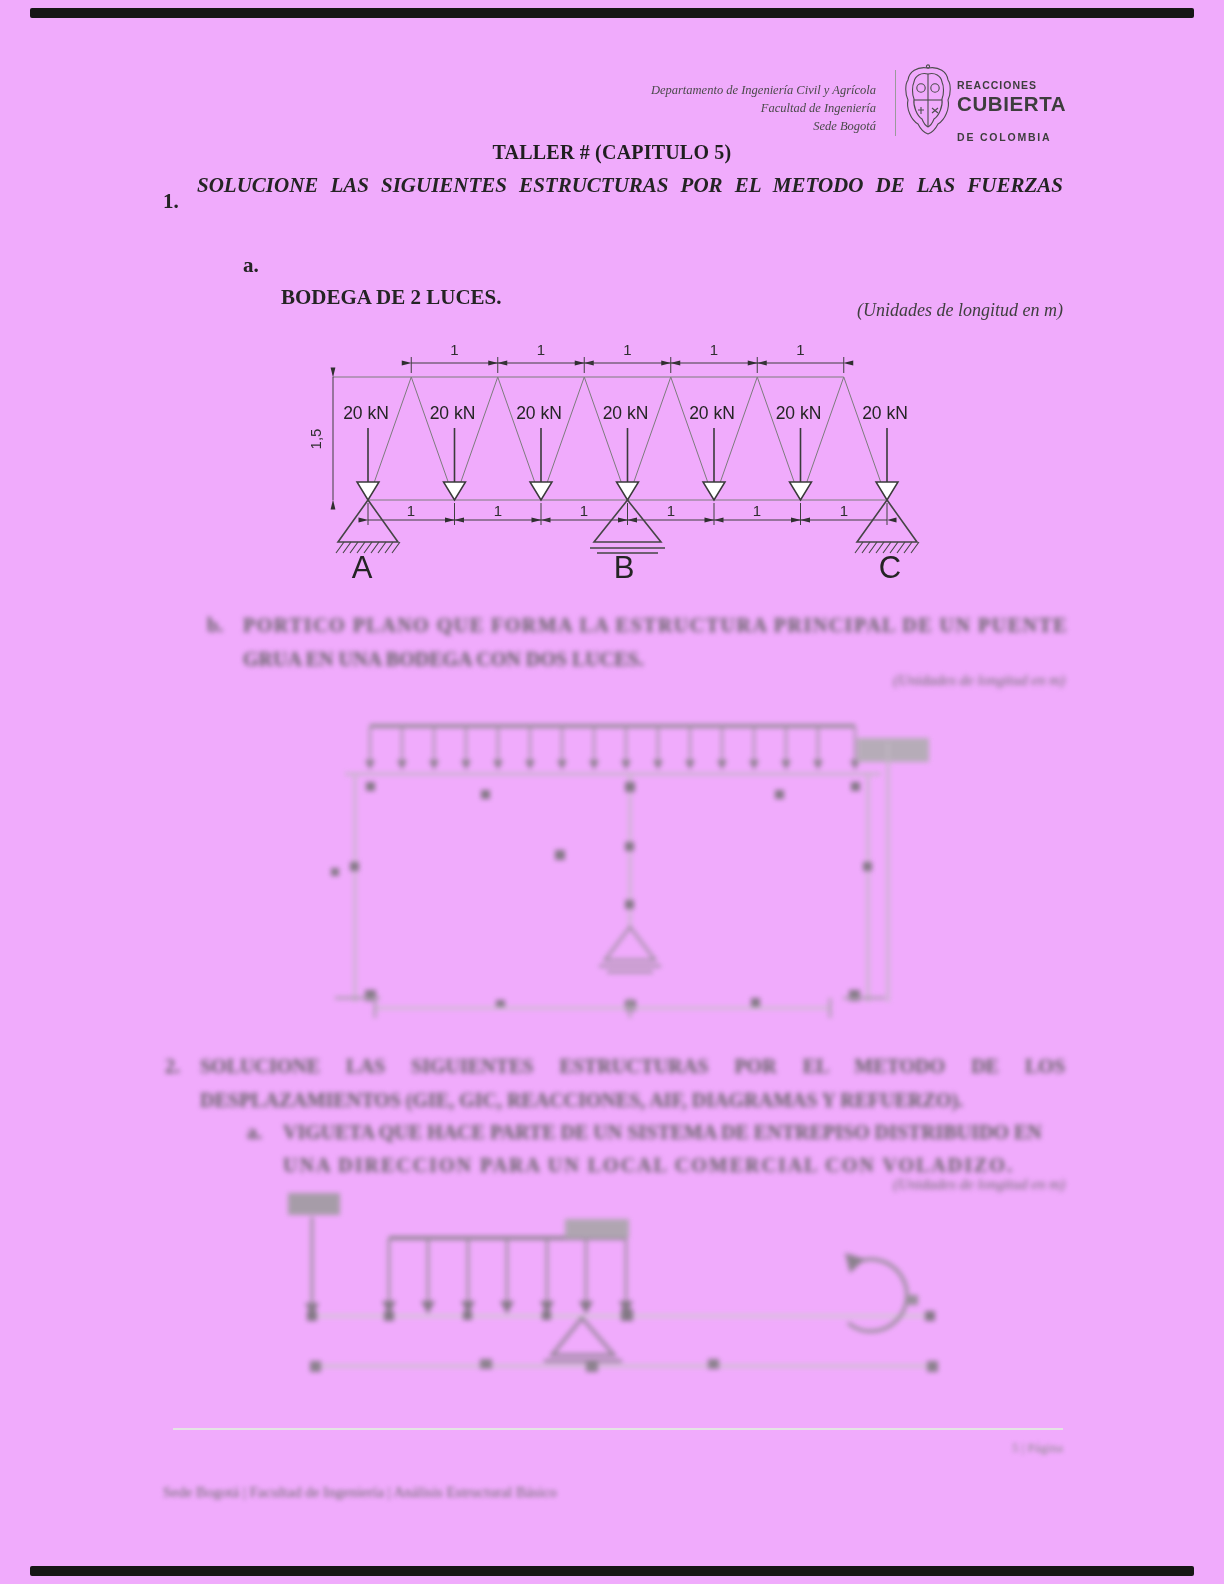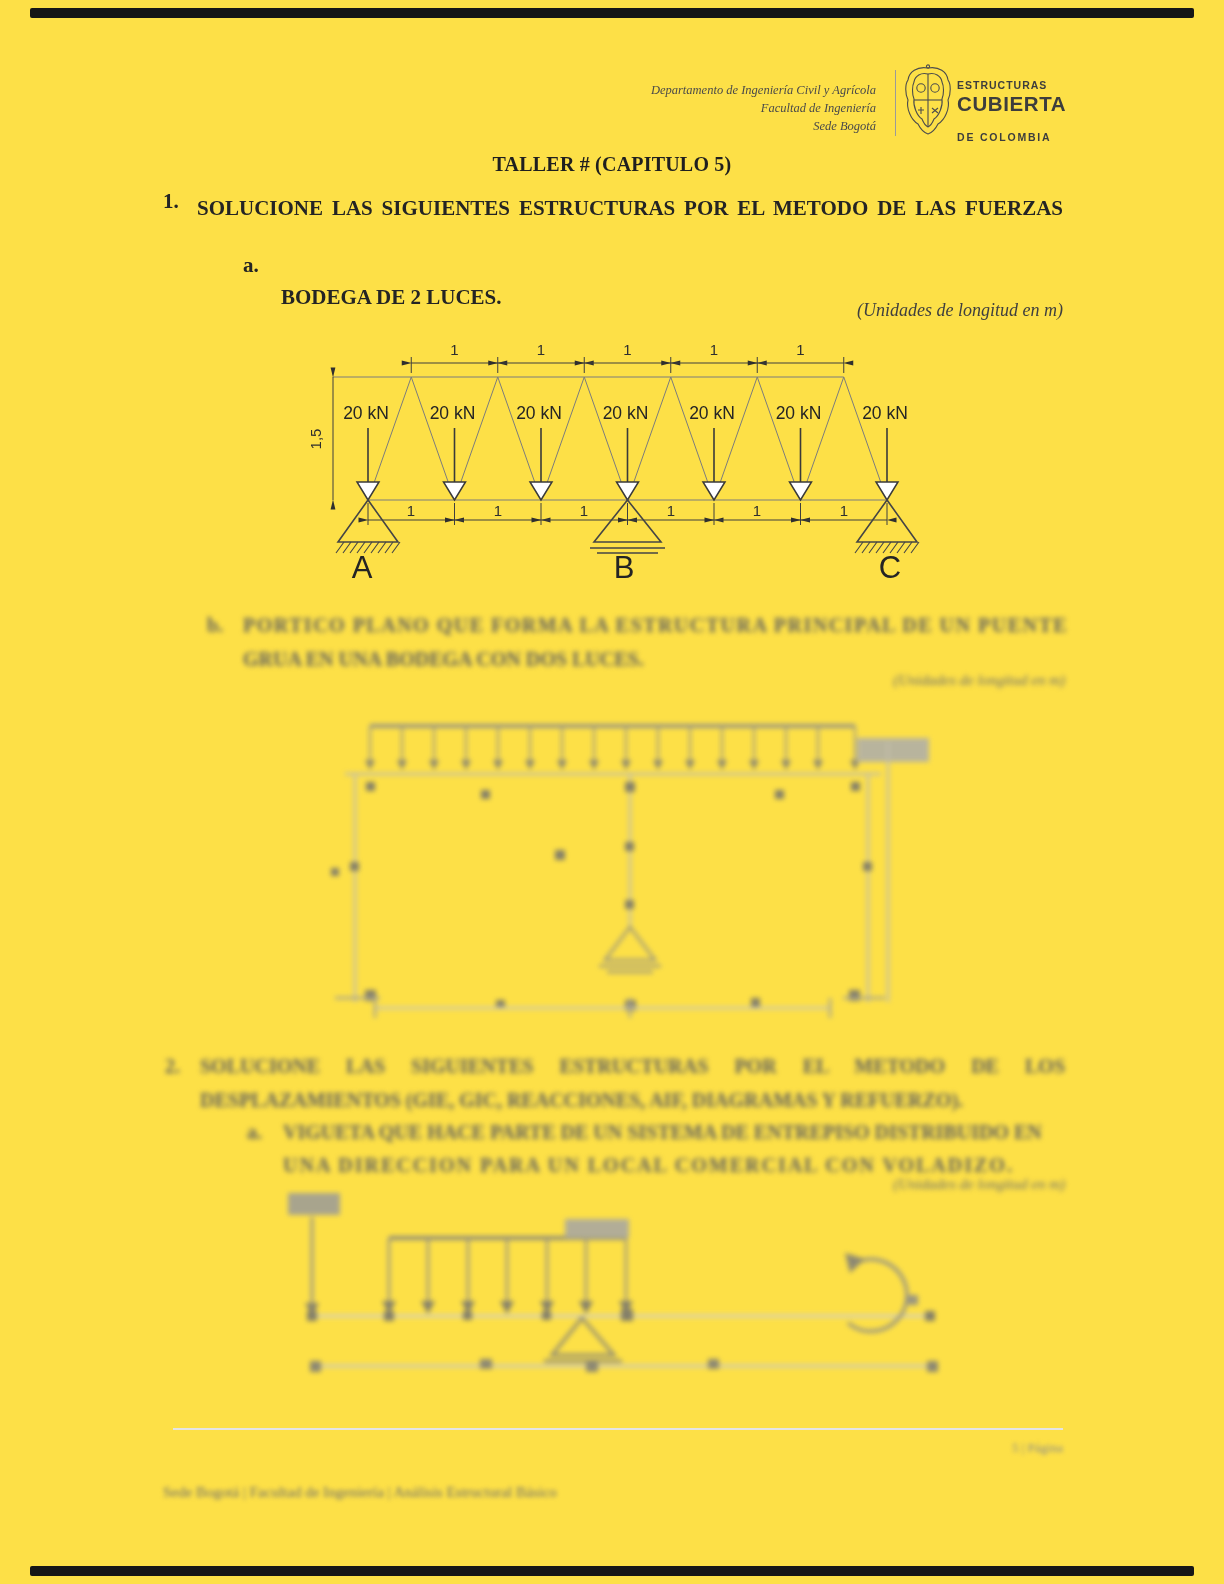--- a/index.html
+++ b/index.html
@@ -1,16 +1,16 @@
 <!DOCTYPE html>
 <html><head>
 <meta charset="utf-8">
 <style>
   html,body{margin:0;padding:0;background:#ffffff;}
-  #page{position:relative;width:1224px;height:1584px;background:#fde047;overflow:hidden;
+  #page{position:relative;width:1224px;height:1584px;background:#f0abfc;overflow:hidden;
         font-family:"Liberation Serif",serif;color:#2b2b2b;}
   .abs{position:absolute;}
   .bar{background:#161616;border-radius:2px;}
   .dept{font-style:italic;font-size:12.5px;line-height:1.42;color:#4a4a4a;text-align:right;}
   .logotxt{font-family:"Liberation Sans",sans-serif;font-weight:bold;color:#3d3d3d;line-height:1;}
   .title{font-size:20px;font-weight:bold;text-align:center;letter-spacing:.2px;color:#1f1f1f;}
   .body-line{font-size:21px;font-weight:bold;color:#242424;line-height:26px;white-space:nowrap;}
   .just{white-space:normal;text-align:justify;text-align-last:justify;}
   .units{font-style:italic;font-size:18px;color:#3f3f3f;text-align:right;}
   .blurtxt{filter:blur(2.6px);color:#5f5f5f;}
@@ -44,29 +44,29 @@
       <line x1="11" y1="36" x2="39" y2="36"></line>
       <circle cx="18" cy="24" r="4.2"></circle>
       <circle cx="32" cy="24" r="4.2"></circle>
       <path d="M15 46 l6 0 M18 43 l0 7"></path>
       <path d="M29 44 l6 5 M35 44 l-6 5"></path>
       <circle cx="25" cy="2.5" r="1.6"></circle>
     </g>
   </svg>
 
   <div class="abs logotxt" style="left:957px;top:80px;">
-    <div style="font-size:10.5px;letter-spacing:1px;">ESTRUCTURAS</div>
+    <div style="font-size:10.5px;letter-spacing:1px;">REACCIONES</div>
     <div style="font-size:20.5px;letter-spacing:.6px;margin-top:3px;">CUBIERTA</div>
     <div style="font-size:10.5px;letter-spacing:1.8px;margin-top:18px;">DE COLOMBIA</div>
   </div>
 
-  <div class="abs title" style="left:0;top:141px;width:1224px;margin-top:12px;">TALLER # (CAPITULO 5)</div>
+  <div class="abs title" style="left:0;top:141px;width:1224px;">TALLER # (CAPITULO 5)</div>
 
   <div class="abs body-line" style="left:163px;top:188px;">1.</div>
-  <div class="abs body-line just" style="left:197px;top:195px;width:866px;">SOLUCIONE LAS SIGUIENTES ESTRUCTURAS POR EL METODO DE LAS FUERZAS</div>
+  <div class="abs body-line just" style="left:197px;top:172px;width:866px;font-style:italic;">SOLUCIONE LAS SIGUIENTES ESTRUCTURAS POR EL METODO DE LAS FUERZAS</div>
   <div class="abs body-line" style="left:243px;top:252px;">a.</div>
   <div class="abs body-line" style="left:281px;top:284px;">BODEGA DE 2 LUCES.</div>
 
   <div class="abs units" style="left:763px;top:300px;width:300px;">(Unidades de longitud en m)</div>
 
   <svg class="abs" style="left:300px;top:335px;" width="620" height="250" viewBox="0 0 620 250">
     <defs>
       <marker id="dimArr" markerWidth="12" markerHeight="8" refX="0.5" refY="3" orient="auto-start-reverse" markerUnits="userSpaceOnUse">
         <path d="M0,3 L10,0.6 L10,5.4 Z" fill="#2f2f2f"></path>
       </marker>

